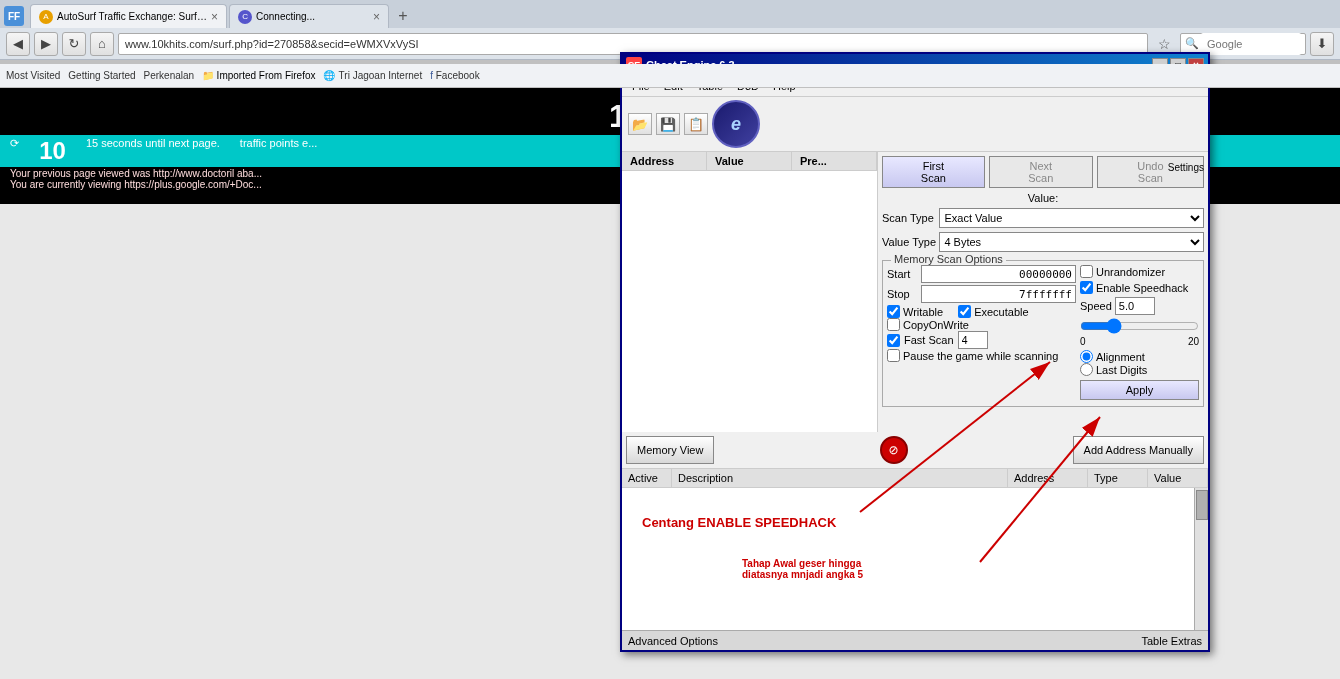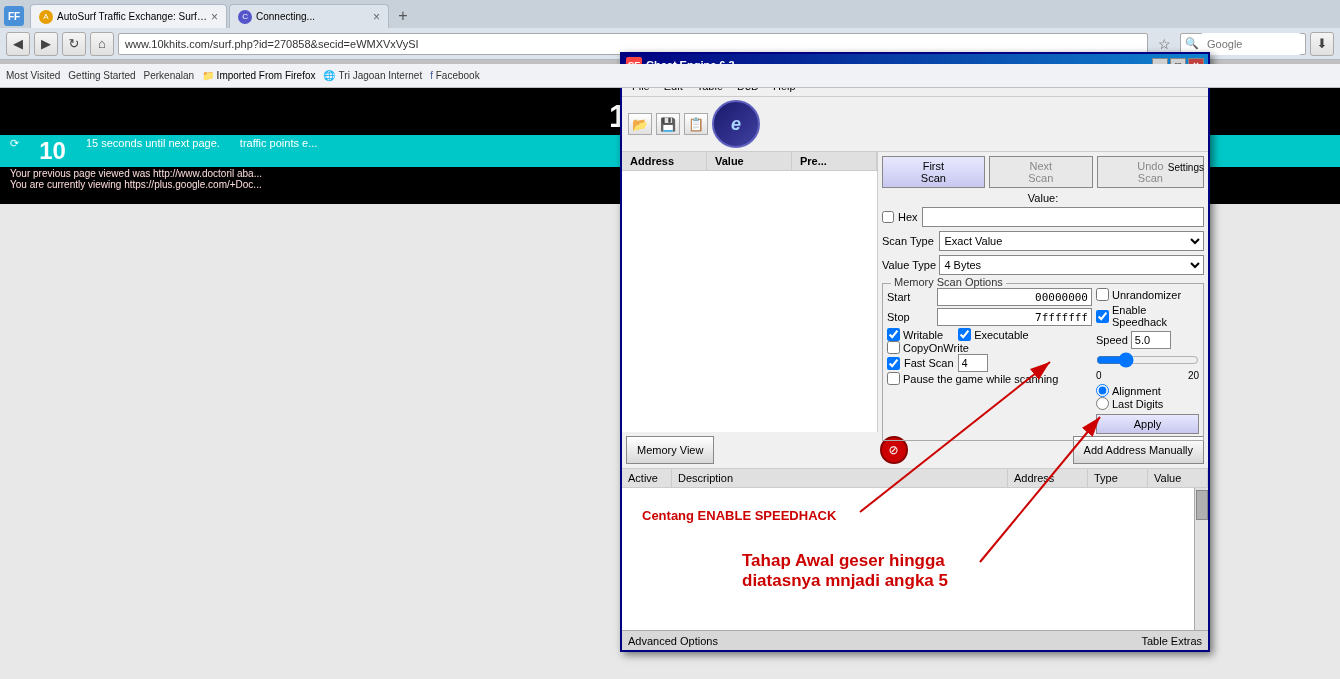--- a/index.html
+++ b/index.html
@@ -415,21 +415,21 @@
       left: 8px;
       background: #f0f0f0;
       padding: 0 3px;
       font-size: 11px;
       color: #333;
     }
 
     .ce-mem-row {
       display: flex;
       align-items: center;
-      gap: 20px;
+      gap: 4px;
       margin-bottom: 2px;
     }
     .ce-mem-label {
       font-size: 11px;
       width: 30px;
     }
     .ce-mem-input {
       flex: 1;
       height: 18px;
       border: 1px solid #888;
@@ -679,25 +679,20 @@
     <div class="ce-right-panel">
 
       <div class="ce-scan-buttons">
         <button class="ce-btn primary">First Scan</button>
         <button class="ce-btn disabled" style="color:#888;">Next Scan</button>
         <button class="ce-btn disabled" style="color:#888;">Undo Scan</button>
       </div>
 
       <div class="ce-value-section">
         <div style="text-align:center; font-size:11px;">Value:</div>
-        <div class="ce-hex-row">
-          <input type="checkbox" class="ce-checkbox" style="">
-          <span>Hex</span>
-          <input class="ce-input" style="flex: 1 1 0%;">
-        </div>
       </div>
 
       <div class="ce-type-row">
         <span class="ce-type-label">Scan Type</span>
         <select class="ce-select">
           <option>Exact Value</option>
           <option>Bigger than...</option>
           <option>Smaller than...</option>
         </select>
       </div>
@@ -817,22 +812,22 @@
     <div class="ce-addr-header">
       <div class="ce-addr-col" style="width:50px;">Active</div>
       <div class="ce-addr-col" style="flex:1;">Description</div>
       <div class="ce-addr-col" style="width:80px;">Address</div>
       <div class="ce-addr-col" style="width:60px;">Type</div>
       <div class="ce-addr-col" style="width:60px;">Value</div>
     </div>
     <div style="display:flex;">
       <div class="ce-addr-body" style="flex:1;">
 
-        <div style="padding:20px; color:#cc0000; font-size:13px; font-weight:bold;">Centang ENABLE SPEEDHACK</div>
-        <div style="padding:8px 28px 0 120px; color:#cc0000; font-size:17px; font-weight:bold; white-space:pre;">Tahap Awal geser hingga
+        <div style="padding:20px; color:#cc0000; font-size:13px; font-weight:bold;margin-top:7px;">Centang ENABLE SPEEDHACK</div>
+        <div style="padding:8px 28px 0 120px; color:#cc0000; font-size:10px; font-weight:bold; white-space:pre;">Tahap Awal geser hingga
 diatasnya mnjadi angka 5</div>
       </div>
       <div class="scrollbar-v">
         <div class="scrollbar-thumb"></div>
       </div>
     </div>
   </div>
 
   <div class="ce-status-bar">
     <span>Advanced Options</span>

